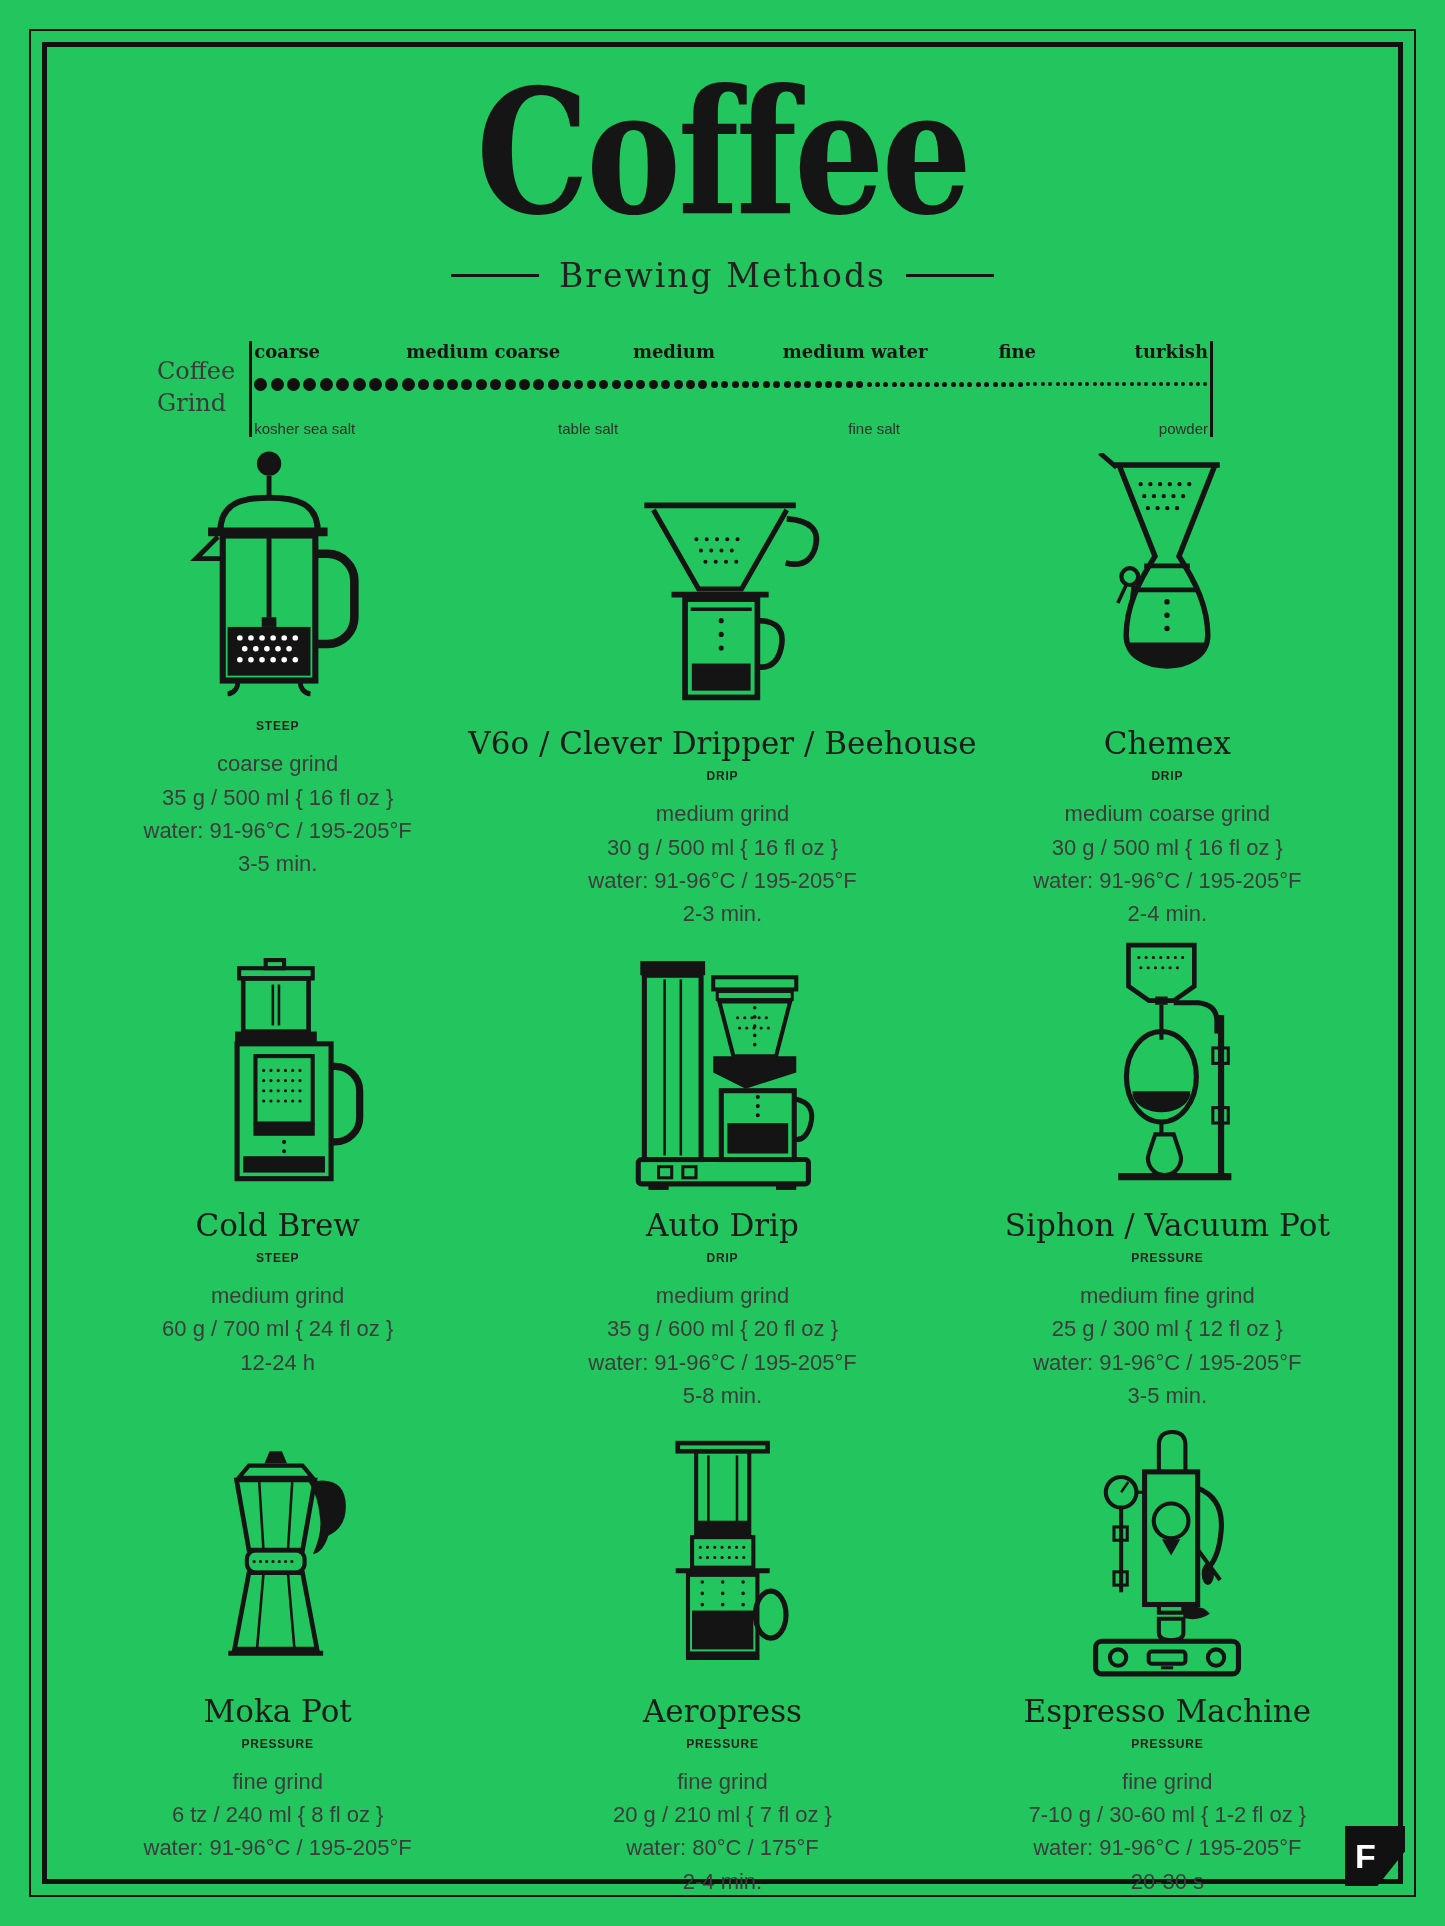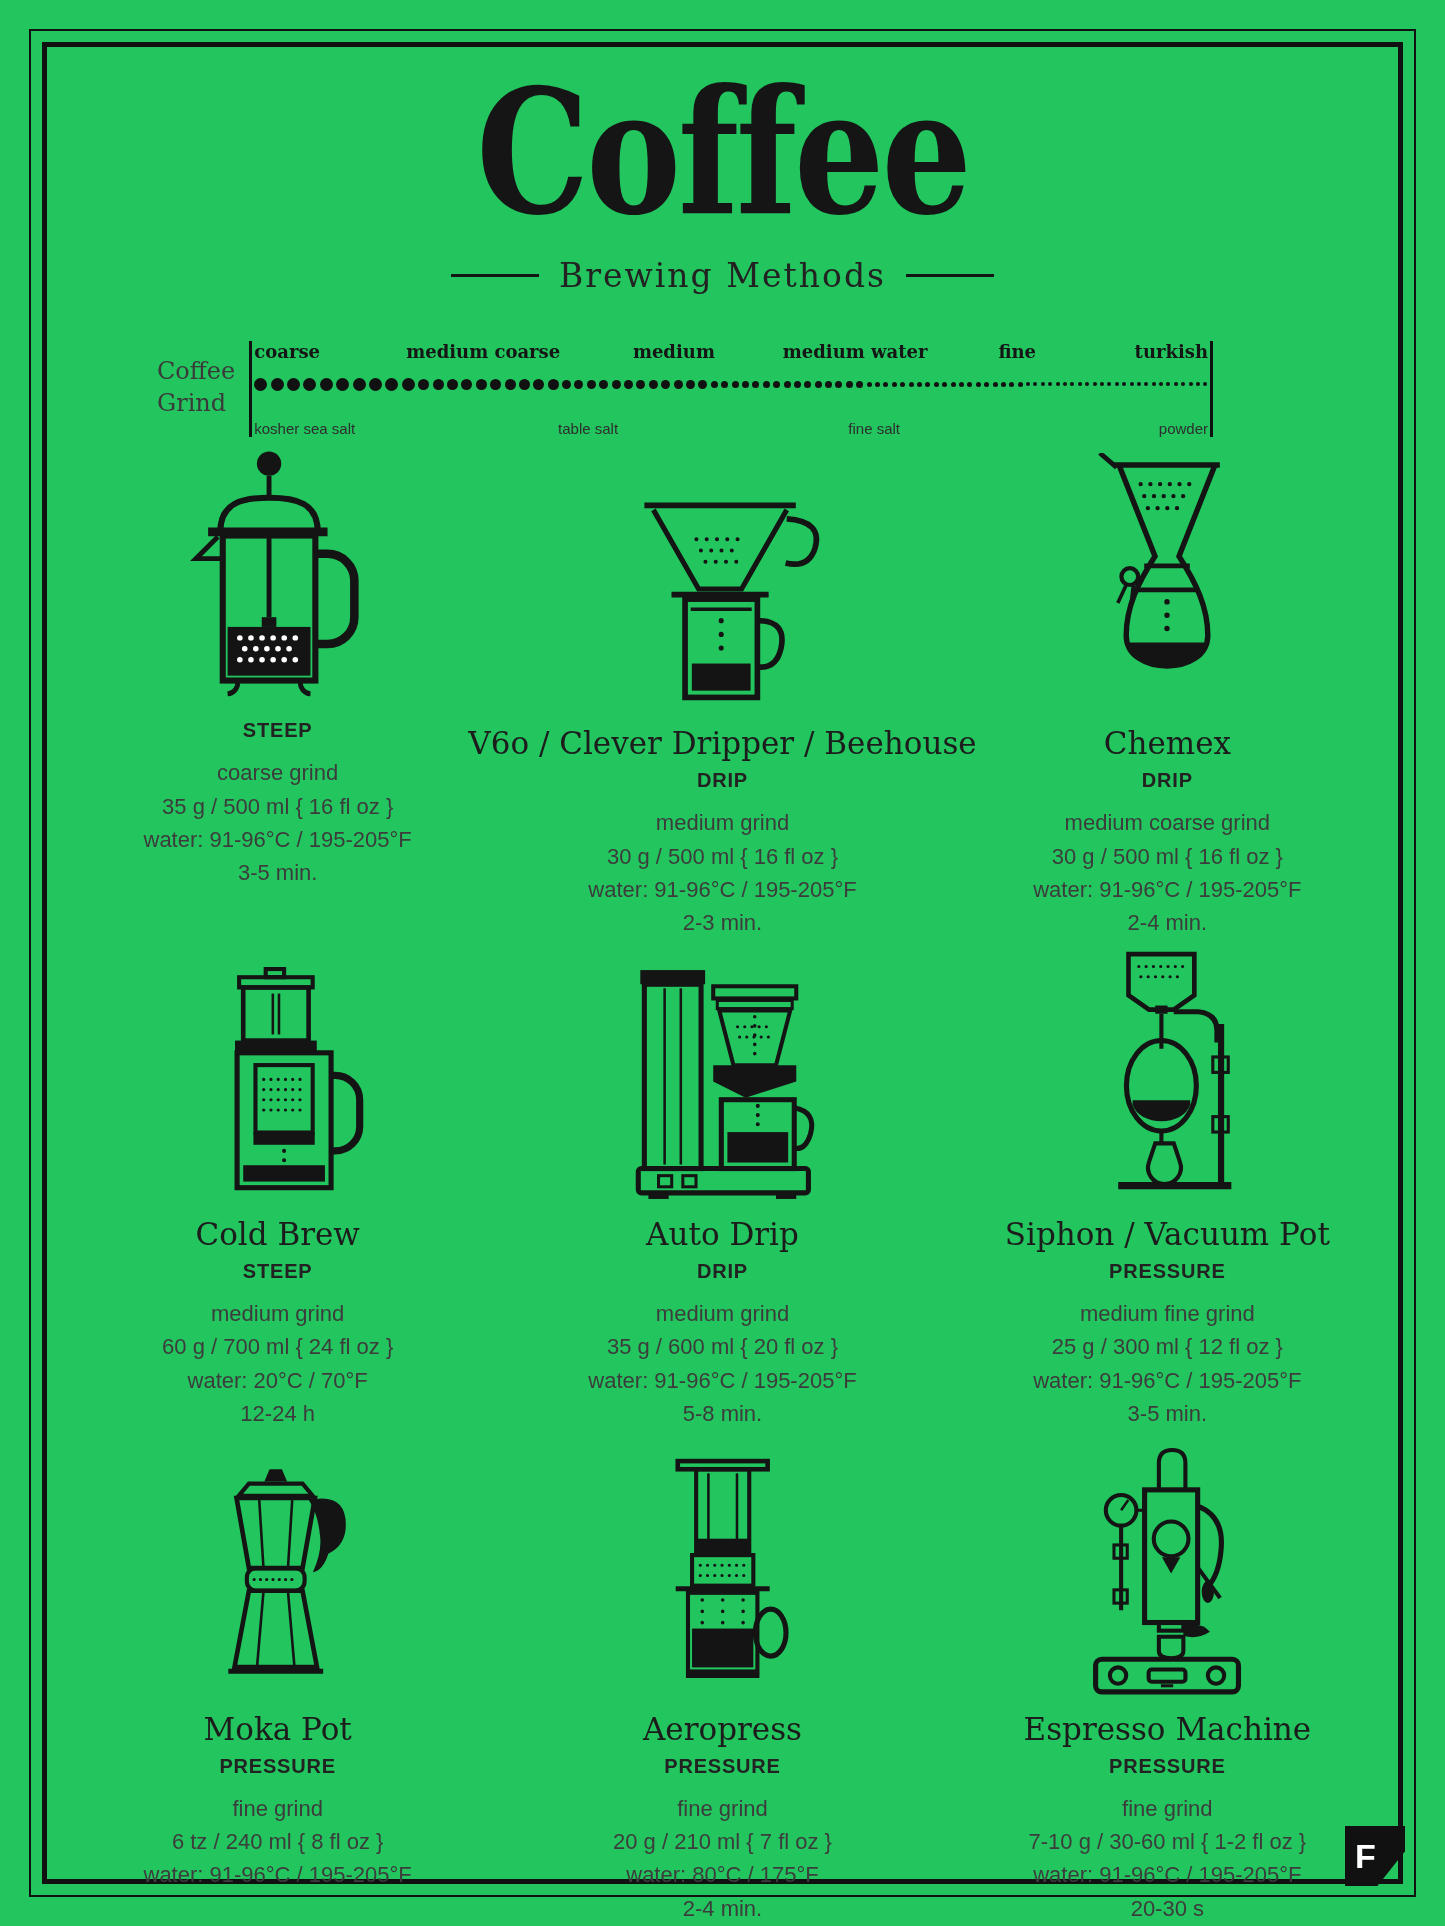--- a/index.html
+++ b/index.html
@@ -37,21 +37,21 @@
   .s1{left:0;} .s2{left:35%;transform:translateX(-50%);} .s3{left:65%;transform:translateX(-50%);}
   .s4{right:0;}
 
   
   .grid{display:grid;grid-template-columns:repeat(3,1fr);padding:0 40px;row-gap:24px;margin-top:2px;}
   .card{text-align:center;}
   .art{display:flex;align-items:flex-end;justify-content:center;}
   .r1 .art{height:272px;} .r2 .art{height:238px;} .r3 .art{height:242px;}
   .mname{font-family:"DejaVu Serif","Liberation Serif",serif;font-weight:400;font-size:31px;
          color:#1c1c1c;margin:14px 0 0 0;white-space:nowrap;}
-  .mtype{font-weight:700;font-size:20px;letter-spacing:0.8px;color:#222;margin-top:8px;}
+  .mtype{font-weight:700;font-size:12px;letter-spacing:0.8px;color:#222;margin-top:8px;}
   .mdetails{margin-top:14px;font-size:22px;line-height:1.52;color:#3c3c3c;}
 
   svg{display:block;}
   .ink{fill:#141414;}
   .ln{stroke:#141414;fill:none;}
 
   
   .badge{position:absolute;right:40px;bottom:40px;width:60px;height:60px;background:#111;
          clip-path:polygon(0 0,100% 0,100% 42%,54% 100%,0 100%);
          display:flex;align-items:center;justify-content:flex-start;}
@@ -294,21 +294,20 @@
             <path class="ln" d="M142,106 h4 a24,24 0 0 1 24,24 v26 a24,24 0 0 1 -24,24 h-4" stroke-width="7"></path>
             <line class="ln" x1="96" y1="180" x2="96" y2="192" stroke-width="4" stroke-linecap="round" stroke-dasharray="0.1 9"></line>
             <rect class="ink" x="56" y="194" width="80" height="16"></rect>
           </svg>
         </div>
         <h2 class="mname">Cold Brew</h2>
         <div class="mtype">STEEP</div>
         <div class="mdetails">
           <div>medium grind</div>
           <div>60 g / 700 ml { 24 fl oz }</div>
-          <div>water: 20°C / 70°F</div>
           <div>12-24 h</div>
         </div>
       </div>
 
       <div class="card r2">
         <div class="art">
           <svg height="238" viewBox="0 0 210 235">
             <rect class="ink" x="24" y="6" width="64" height="14"></rect>
             <rect class="ln" x="28" y="20" width="56" height="182" stroke-width="5"></rect>
             <line class="ln" x1="48" y1="24" x2="48" y2="198" stroke-width="2.5"></line>

